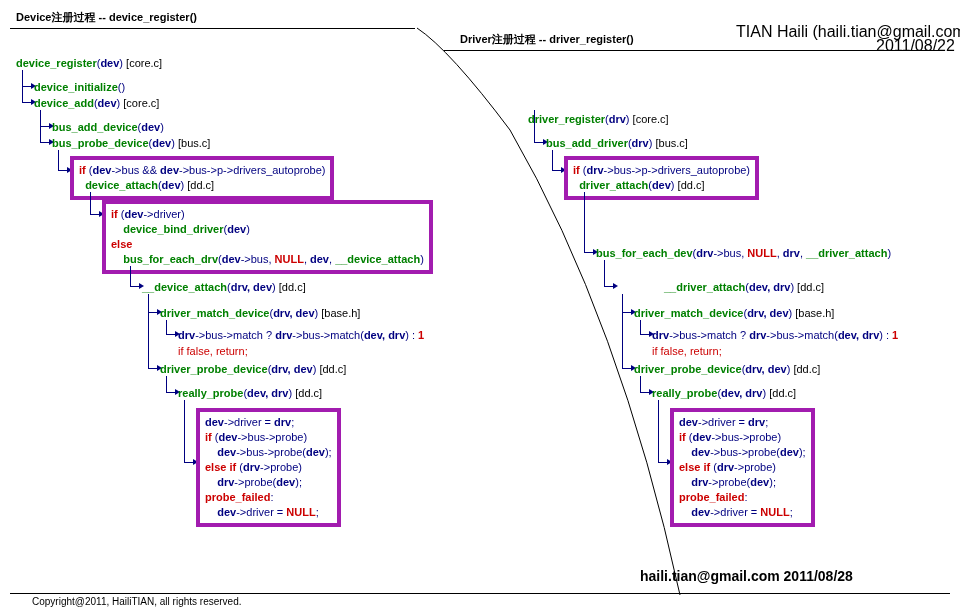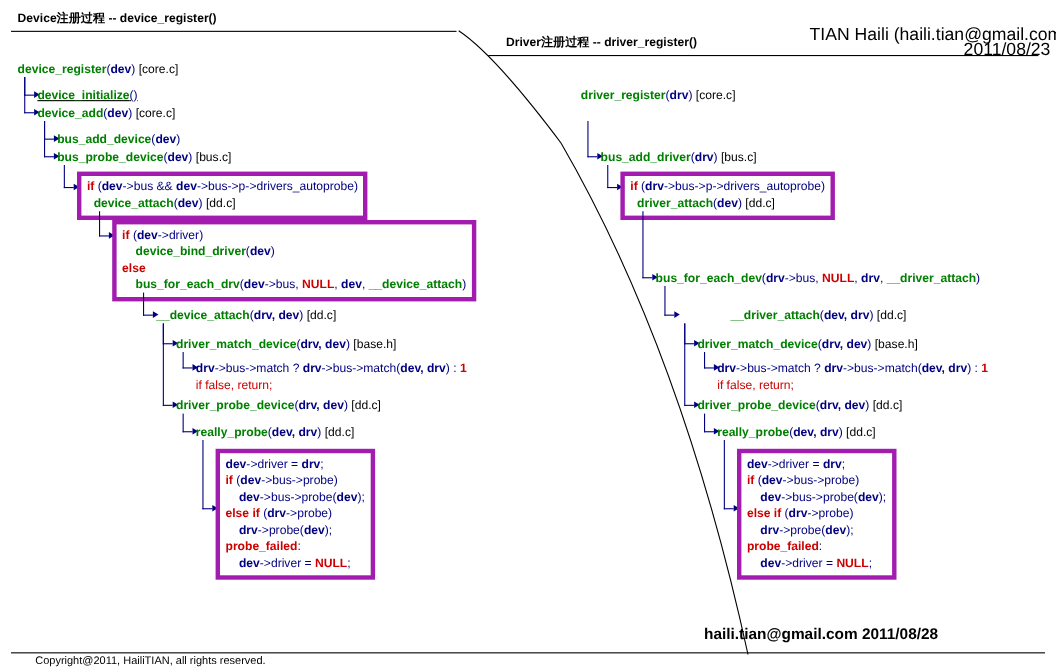--- a/index.html
+++ b/index.html
@@ -43,33 +43,33 @@
   .hline { border-top: 1px solid #000; position: absolute; }
   .watermark { position: absolute; font-weight: bold; font-size: 14px; color: #000; }
   .copyright { position: absolute; font-size: 10px; color: #000; }
 </style>
 </head>
 <body>
 
 <div class="line title" style="left:16px;top:10px;">Device注册过程 -- device_register()</div>
 <div class="line title" style="left:460px;top:32px;">Driver注册过程 -- driver_register()</div>
 <div class="line credit" style="left:736px;top:24px;">TIAN Haili (haili.tian@gmail.com)创作</div>
-<div class="line credit" style="left:876px;top:38px;">2011/08/23</div>
+<div class="line credit" style="left:876px;top:38px;">2011/08/22</div>
 <div class="hline" style="left:10px;top:28px;width:405px;"></div>
 <div class="hline" style="left:444px;top:50px;width:500px;"></div>
 
 <svg style="position:absolute;left:0;top:0;width:960px;height:611px;pointer-events:none;">
   <path d="M 417 28 Q 450 50 510 130 Q 620 320 680 595" stroke="#000" fill="none" stroke-width="1"></path>
 </svg>
 
 <div class="line" style="left:16px;top:56px;">
   <span class="fn">device_register</span><span class="paren">(</span><span class="var">dev</span><span class="paren">)</span> <span class="file">[core.c]</span>
 </div>
 <div class="arrow" style="left:22px;top:70px;width:8px;height:16px;"></div>
-<div class="line" style="left:34px;top:80px;text-decoration:underline;">
+<div class="line" style="left:34px;top:80px;">
   <span class="fn">device_initialize</span><span class="paren">()</span>
 </div>
 <div class="arrow" style="left:22px;top:70px;width:8px;height:32px;"></div>
 <div class="line" style="left:34px;top:96px;">
   <span class="fn">device_add</span><span class="paren">(</span><span class="var">dev</span><span class="paren">)</span> <span class="file">[core.c]</span>
 </div>
 <div class="arrow" style="left:40px;top:110px;width:8px;height:16px;"></div>
 <div class="line" style="left:52px;top:120px;">
   <span class="fn">bus_add_device</span><span class="paren">(</span><span class="var">dev</span><span class="paren">)</span>
 </div>
@@ -116,21 +116,21 @@
 <div class="box" style="left:196px;top:408px;">
   <span class="var">dev</span><span class="op">-&gt;driver = </span><span class="var">drv</span><span class="op">;</span><br>
   <span class="kw">if</span> <span class="paren">(</span><span class="var">dev</span><span class="op">-&gt;bus-&gt;probe)</span><br>
   &nbsp;&nbsp;&nbsp;&nbsp;<span class="var">dev</span><span class="op">-&gt;bus-&gt;probe(</span><span class="var">dev</span><span class="op">);</span><br>
   <span class="kw">else if</span> <span class="paren">(</span><span class="var">drv</span><span class="op">-&gt;probe)</span><br>
   &nbsp;&nbsp;&nbsp;&nbsp;<span class="var">drv</span><span class="op">-&gt;probe(</span><span class="var">dev</span><span class="op">);</span><br>
   <span class="kw">probe_failed</span><span class="op">:</span><br>
   &nbsp;&nbsp;&nbsp;&nbsp;<span class="var">dev</span><span class="op">-&gt;driver = </span><span class="nul">NULL</span><span class="op">;</span>
 </div>
 
-<div class="line" style="left:528px;top:80px;">
+<div class="line" style="left:528px;top:112px;">
   <span class="fn">driver_register</span><span class="paren">(</span><span class="var">drv</span><span class="paren">)</span> <span class="file">[core.c]</span>
 </div>
 <div class="arrow" style="left:534px;top:110px;width:8px;height:32px;"></div>
 <div class="line" style="left:546px;top:136px;">
   <span class="fn">bus_add_driver</span><span class="paren">(</span><span class="var">drv</span><span class="paren">)</span> <span class="file">[bus.c]</span>
 </div>
 <div class="arrow" style="left:552px;top:150px;width:8px;height:20px;"></div>
 <div class="box" style="left:564px;top:156px;">
   <span class="kw">if</span> <span class="paren">(</span><span class="var">drv</span><span class="op">-&gt;bus-&gt;p-&gt;drivers_autoprobe)</span><br>
   &nbsp;&nbsp;<span class="fn">driver_attach</span><span class="paren">(</span><span class="var">dev</span><span class="paren">)</span> <span class="file">[dd.c]</span>

